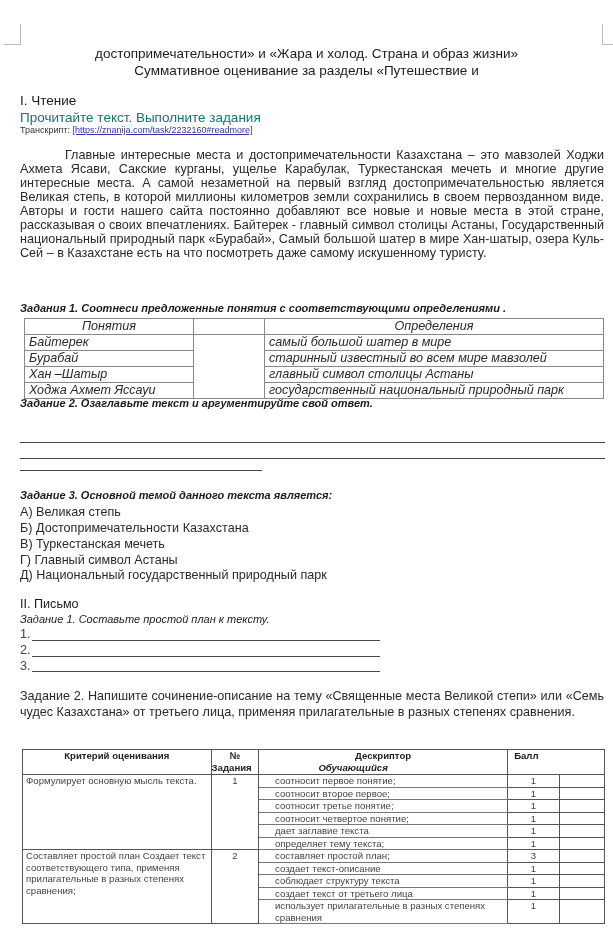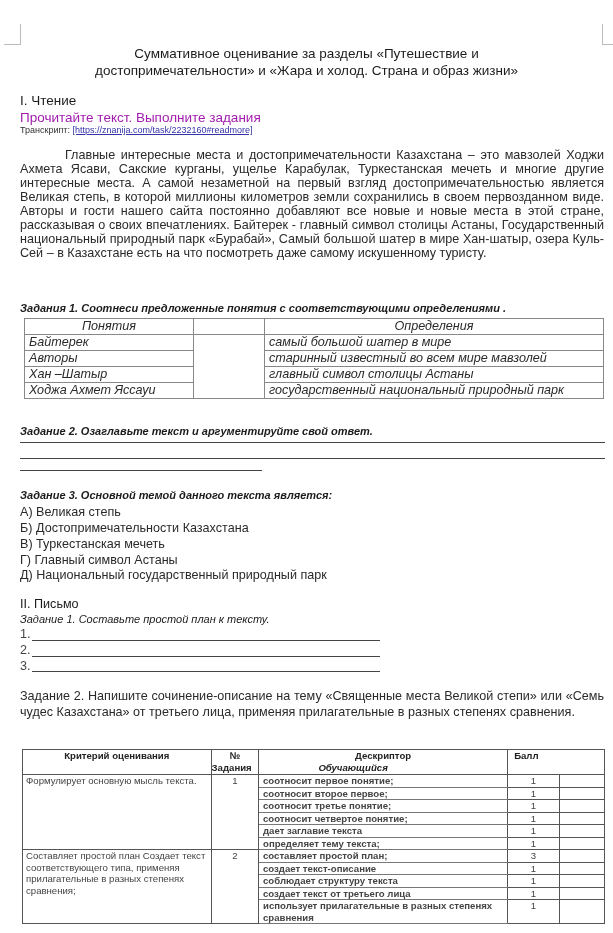--- a/index.html
+++ b/index.html
@@ -4,50 +4,50 @@
 <style>
   html, body { margin:0; padding:0; background:#fff; }
   body { width:613px; height:933px; position:relative; overflow:hidden;
          font-family:"Liberation Sans", sans-serif; color:#222; }
   .corner { position:absolute; width:16px; height:20px; }
   .corner.left { left:4px; top:24px; border-right:1px solid #bbb; border-bottom:1px solid #bbb; }
   .corner.right { left:602px; top:24px; border-left:1px solid #bbb; border-bottom:1px solid #bbb; width:10px; }
   .abs { position:absolute; }
   .title { left:0; width:613px; top:45px; text-align:center; font-size:13.5px; line-height:17px; color:#1c1c1c; }
   .h-section { left:20px; font-size:13.5px; color:#1c1c1c; }
-  .subhead { left:20px; top:110px; font-size:13.5px; color:#a21caf; }
+  .subhead { left:20px; top:110px; font-size:13.5px; color:#0f766e; }
   .transcript { left:20px; top:125px; font-size:9px; color:#333; }
   .transcript .link { color:#33a; text-decoration:underline; }
   .para { left:20px; width:584px; top:148px; font-size:12.6px; line-height:14px; text-align:justify; color:#2a2a2a; }
   .para .indent { display:inline-block; width:45px; }
   .task { left:20px; font-size:11px; font-style:italic; font-weight:bold; color:#1c1c1c; }
   .task.plain { font-weight:normal; }
   table { border-collapse:collapse; }
   .t1 { position:absolute; left:24px; top:318px; width:580px; font-size:12.6px; color:#2a2a2a;font-style:italic; }
   .t1 td, .t1 th { border:1px solid #888; padding:0 4px; height:15px; line-height:15px; font-weight:normal; }
   .t1 th { text-align:center; }
   .line { position:absolute; border-bottom:1px solid #444; height:0; }
   .opt { left:20px; font-size:12.6px; color:#2a2a2a; }
   .plan-num { left:20px; font-size:12.6px; color:#444; }
   .para2 { left:20px; width:584px; top:688px; font-size:12.6px; line-height:16px; text-align:justify; color:#2a2a2a; }
   .t2 { position:absolute; left:22px; top:749px; width:583px; font-size:9.6px; color:#444; }
   .t2 td, .t2 th { border:1px solid #555; padding:0 3px; vertical-align:top; line-height:11.5px; }
   .t2 th { font-weight:bold; color:#222; text-align:center; }
-  .t2 .desc { border-bottom:1px solid #777; border-left:1px solid #555; height:11.5px; padding:0 4px;font-weight:bold; }
+  .t2 .desc { border-bottom:1px solid #777; border-left:1px solid #555; height:11.5px; padding:0 16px; }
   .t2 .score { text-align:center; height:11.5px; }
 </style>
 </head>
 <body>
 
 <div class="corner left"></div>
 <div class="corner right"></div>
 
 <div class="abs title">
+  <div>достопримечательности» и «Жара и холод. Страна и образ жизни»</div>
   <div>Суммативное оценивание за разделы  «Путешествие и</div>
-  <div>достопримечательности» и «Жара и холод. Страна и образ жизни»</div>
 </div>
 
 <div class="abs h-section" style="top:93px;">I. Чтение</div>
 <div class="abs subhead">Прочитайте текст. Выполните задания</div>
 <div class="abs transcript">
   <span>Транскрипт:</span>
   <span class="link">[https://znanija.com/task/2232160#readmore]</span>
 </div>
 
 <div class="abs para"><span class="indent"></span><span>Главные интересные места и достопримечательности Казахстана – это мавзолей Ходжи Ахмета Ясави, Сакские курганы, ущелье Карабулак, Туркестанская мечеть и многие другие интересные места. А самой незаметной на первый взгляд достопримечательностью является Великая степь, в которой миллионы километров земли сохранились в своем первозданном виде. Авторы и гости нашего сайта постоянно добавляют все новые и новые места в этой стране, рассказывая о своих впечатлениях. Байтерек - главный символ столицы Астаны, Государственный национальный природный парк «Бурабай», Самый большой шатер в мире Хан-шатыр, озера Куль-Сей – в Казахстане есть на что посмотреть даже самому искушенному туристу.</span></div>
@@ -60,35 +60,35 @@
     <th style="width:160px;">Понятия</th>
     <th style="width:62px;"></th>
     <th>Определения</th>
   </tr>
   <tr>
     <td>Байтерек</td>
     <td rowspan="4"></td>
     <td>самый большой шатер в мире</td>
   </tr>
   <tr>
-    <td>Авторы</td>
+    <td>Бурабай</td>
     <td>старинный известный во всем мире мавзолей</td>
   </tr>
   <tr>
     <td>Хан –Шатыр</td>
     <td>главный символ столицы Астаны</td>
   </tr>
   <tr>
     <td>Ходжа Ахмет Яссауи</td>
     <td>государственный национальный природный  парк</td>
   </tr>
 </tbody>
   </table>
 
-<div class="abs task" style="top:425px;">Задание 2. Озаглавьте  текст и аргументируйте свой ответ.</div>
+<div class="abs task" style="top:397px;">Задание 2. Озаглавьте  текст и аргументируйте свой ответ.</div>
 <div class="line" style="left:20px; top:442px; width:585px;"></div>
 <div class="line" style="left:20px; top:458px; width:585px;"></div>
 <div class="line" style="left:20px; top:470px; width:242px;"></div>
 
 <div class="abs task" style="top:489px;">Задание 3. Основной  темой данного текста является:</div>
 <div class="abs opt" style="top:505px;">А) Великая степь</div>
 <div class="abs opt" style="top:521px;">Б) Достопримечательности Казахстана</div>
 <div class="abs opt" style="top:537px;">В) Туркестанская мечеть</div>
 <div class="abs opt" style="top:553px;">Г)  Главный символ  Астаны</div>
 <div class="abs opt" style="top:568px;">Д)  Национальный государственный природный парк</div>

